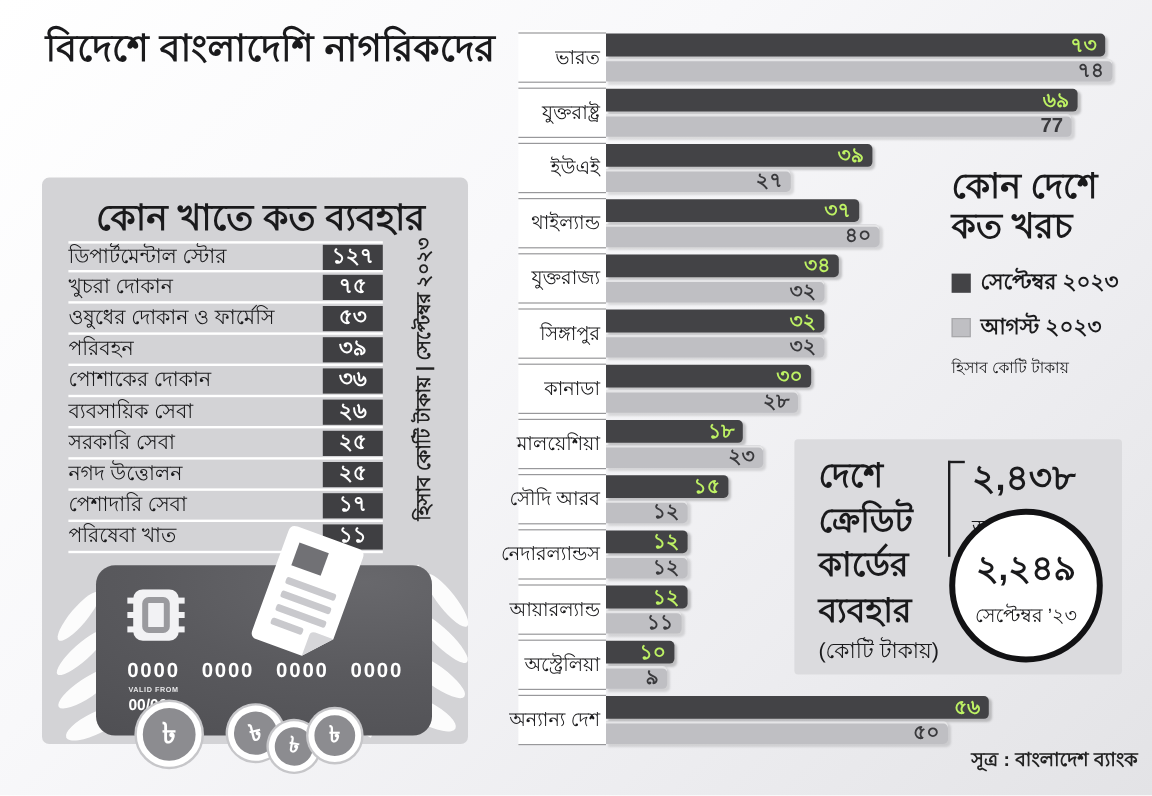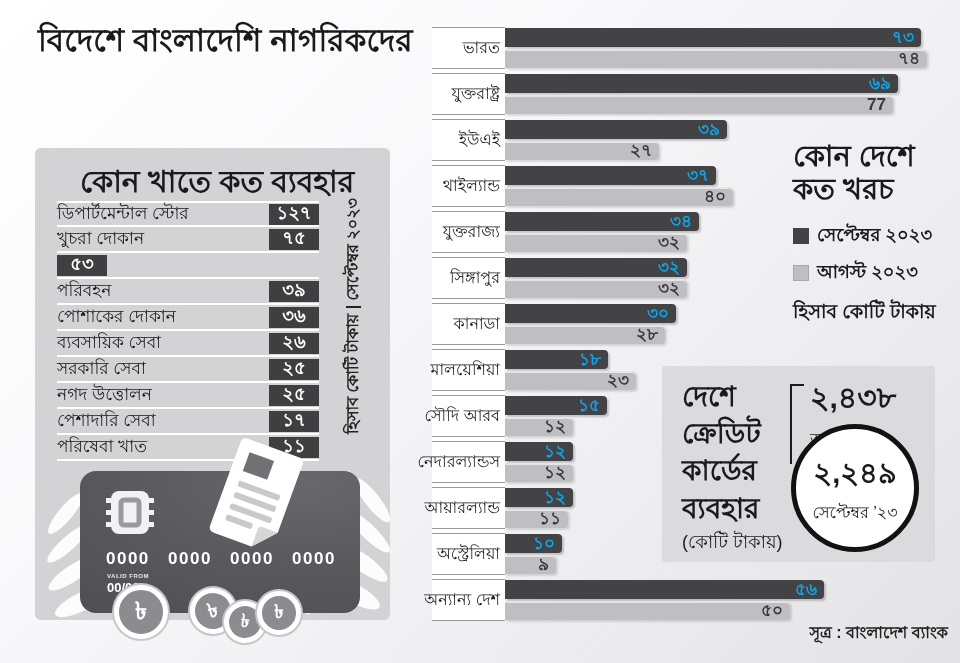--- a/index.html
+++ b/index.html
@@ -75,32 +75,32 @@
     border-top:1px solid #98989b; border-bottom:1px solid #98989b;
     display:flex; align-items:center; justify-content:flex-end; padding-right:5px;
     font-size:16px; white-space:nowrap; overflow:visible;
   }
   .c-bars { display:flex; flex-direction:column; gap:2px; }
   .bar {
     height:19px; border-radius:0 4px 4px 0;
     display:flex; align-items:center; justify-content:flex-end;
     padding-right:7px; font-size:17px; font-weight:700; line-height:19px;
   }
-  .bar.dark  { background:#434346; color:#0ea5e9; box-shadow:2px 2px 2px rgba(0,0,0,.20); }
+  .bar.dark  { background:#434346; color:#bef264; box-shadow:2px 2px 2px rgba(0,0,0,.20); }
   .bar.light { background:#bfbfc3; color:#39393c; box-shadow:inset 0 2px 0 rgba(255,255,255,.6), 2px 2px 2px rgba(0,0,0,.12); }
 
   
   .legend { position:absolute; left:793px; top:140px; width:160px; }
   .legend-h { font-size:29px; font-weight:800; line-height:1.15; white-space:nowrap; }
   .legend-items { margin-top:14px; }
   .legend-item { display:flex; align-items:center; gap:8px; margin-bottom:6px; }
   .swatch { width:16px; height:16px; flex:0 0 16px; }
   .swatch-light { border:1px solid #a8a8ab; }
   .legend-item-label { font-size:18px; font-weight:600; white-space:nowrap; }
-  .legend-note { margin-top:8px; font-size:19px; font-weight:700; white-space:nowrap; }
+  .legend-note { margin-top:8px; font-size:13px; font-weight:400; white-space:nowrap; }
 
   
   .domestic-box {
     position:absolute; left:662px; top:366px; width:273px; height:196px;
     background:#dbdbde; border-radius:3px;
   }
   .d-heading { position:absolute; left:20px; top:12px; font-size:28px; font-weight:800; line-height:1.33; }
   .d-unit { position:absolute; left:20px; top:162px; font-size:18px; white-space:nowrap; }
   .d-bracket { position:absolute; left:128px; top:18px; width:14px; height:80px; border-left:2px solid #1c1c1e; border-top:2px solid #1c1c1e; }
   .d-aug { position:absolute; left:148px; top:8px; }
@@ -131,20 +131,21 @@
     <div class="sector-table" id="sector-rows">
         <div class="s-row">
           <div class="s-label">ডিপার্টমেন্টাল স্টোর</div>
           <div class="s-value">১২৭</div>
         </div>
         <div class="s-row">
           <div class="s-label">খুচরা দোকান</div>
           <div class="s-value">৭৫</div>
         </div>
         <div class="s-row">
+          <div class="s-label">ওষুধের দোকান ও ফার্মেসি</div>
           <div class="s-value">৫৩</div>
         </div>
         <div class="s-row">
           <div class="s-label">পরিবহন</div>
           <div class="s-value">৩৯</div>
         </div>
         <div class="s-row">
           <div class="s-label">পোশাকের দোকান</div>
           <div class="s-value">৩৬</div>
         </div>
@@ -318,21 +319,21 @@
               <span class="bar-val">৩০</span>
             </div>
             <div class="bar light" style="width: 160px;">
               <span class="bar-val">২৮</span>
             </div>
           </div>
         </div>
         <div class="c-row">
           <div class="c-label">মালয়েশিয়া</div>
           <div class="c-bars">
-            <div class="bar dark" style="width: 103px; text-align: center;">
+            <div class="bar dark" style="width: 114px; text-align: center;">
               <span class="bar-val">১৮</span>
             </div>
             <div class="bar light" style="width: 131px;">
               <span class="bar-val">২৩</span>
             </div>
           </div>
         </div>
         <div class="c-row">
           <div class="c-label">সৌদি আরব</div>
           <div class="c-bars">

